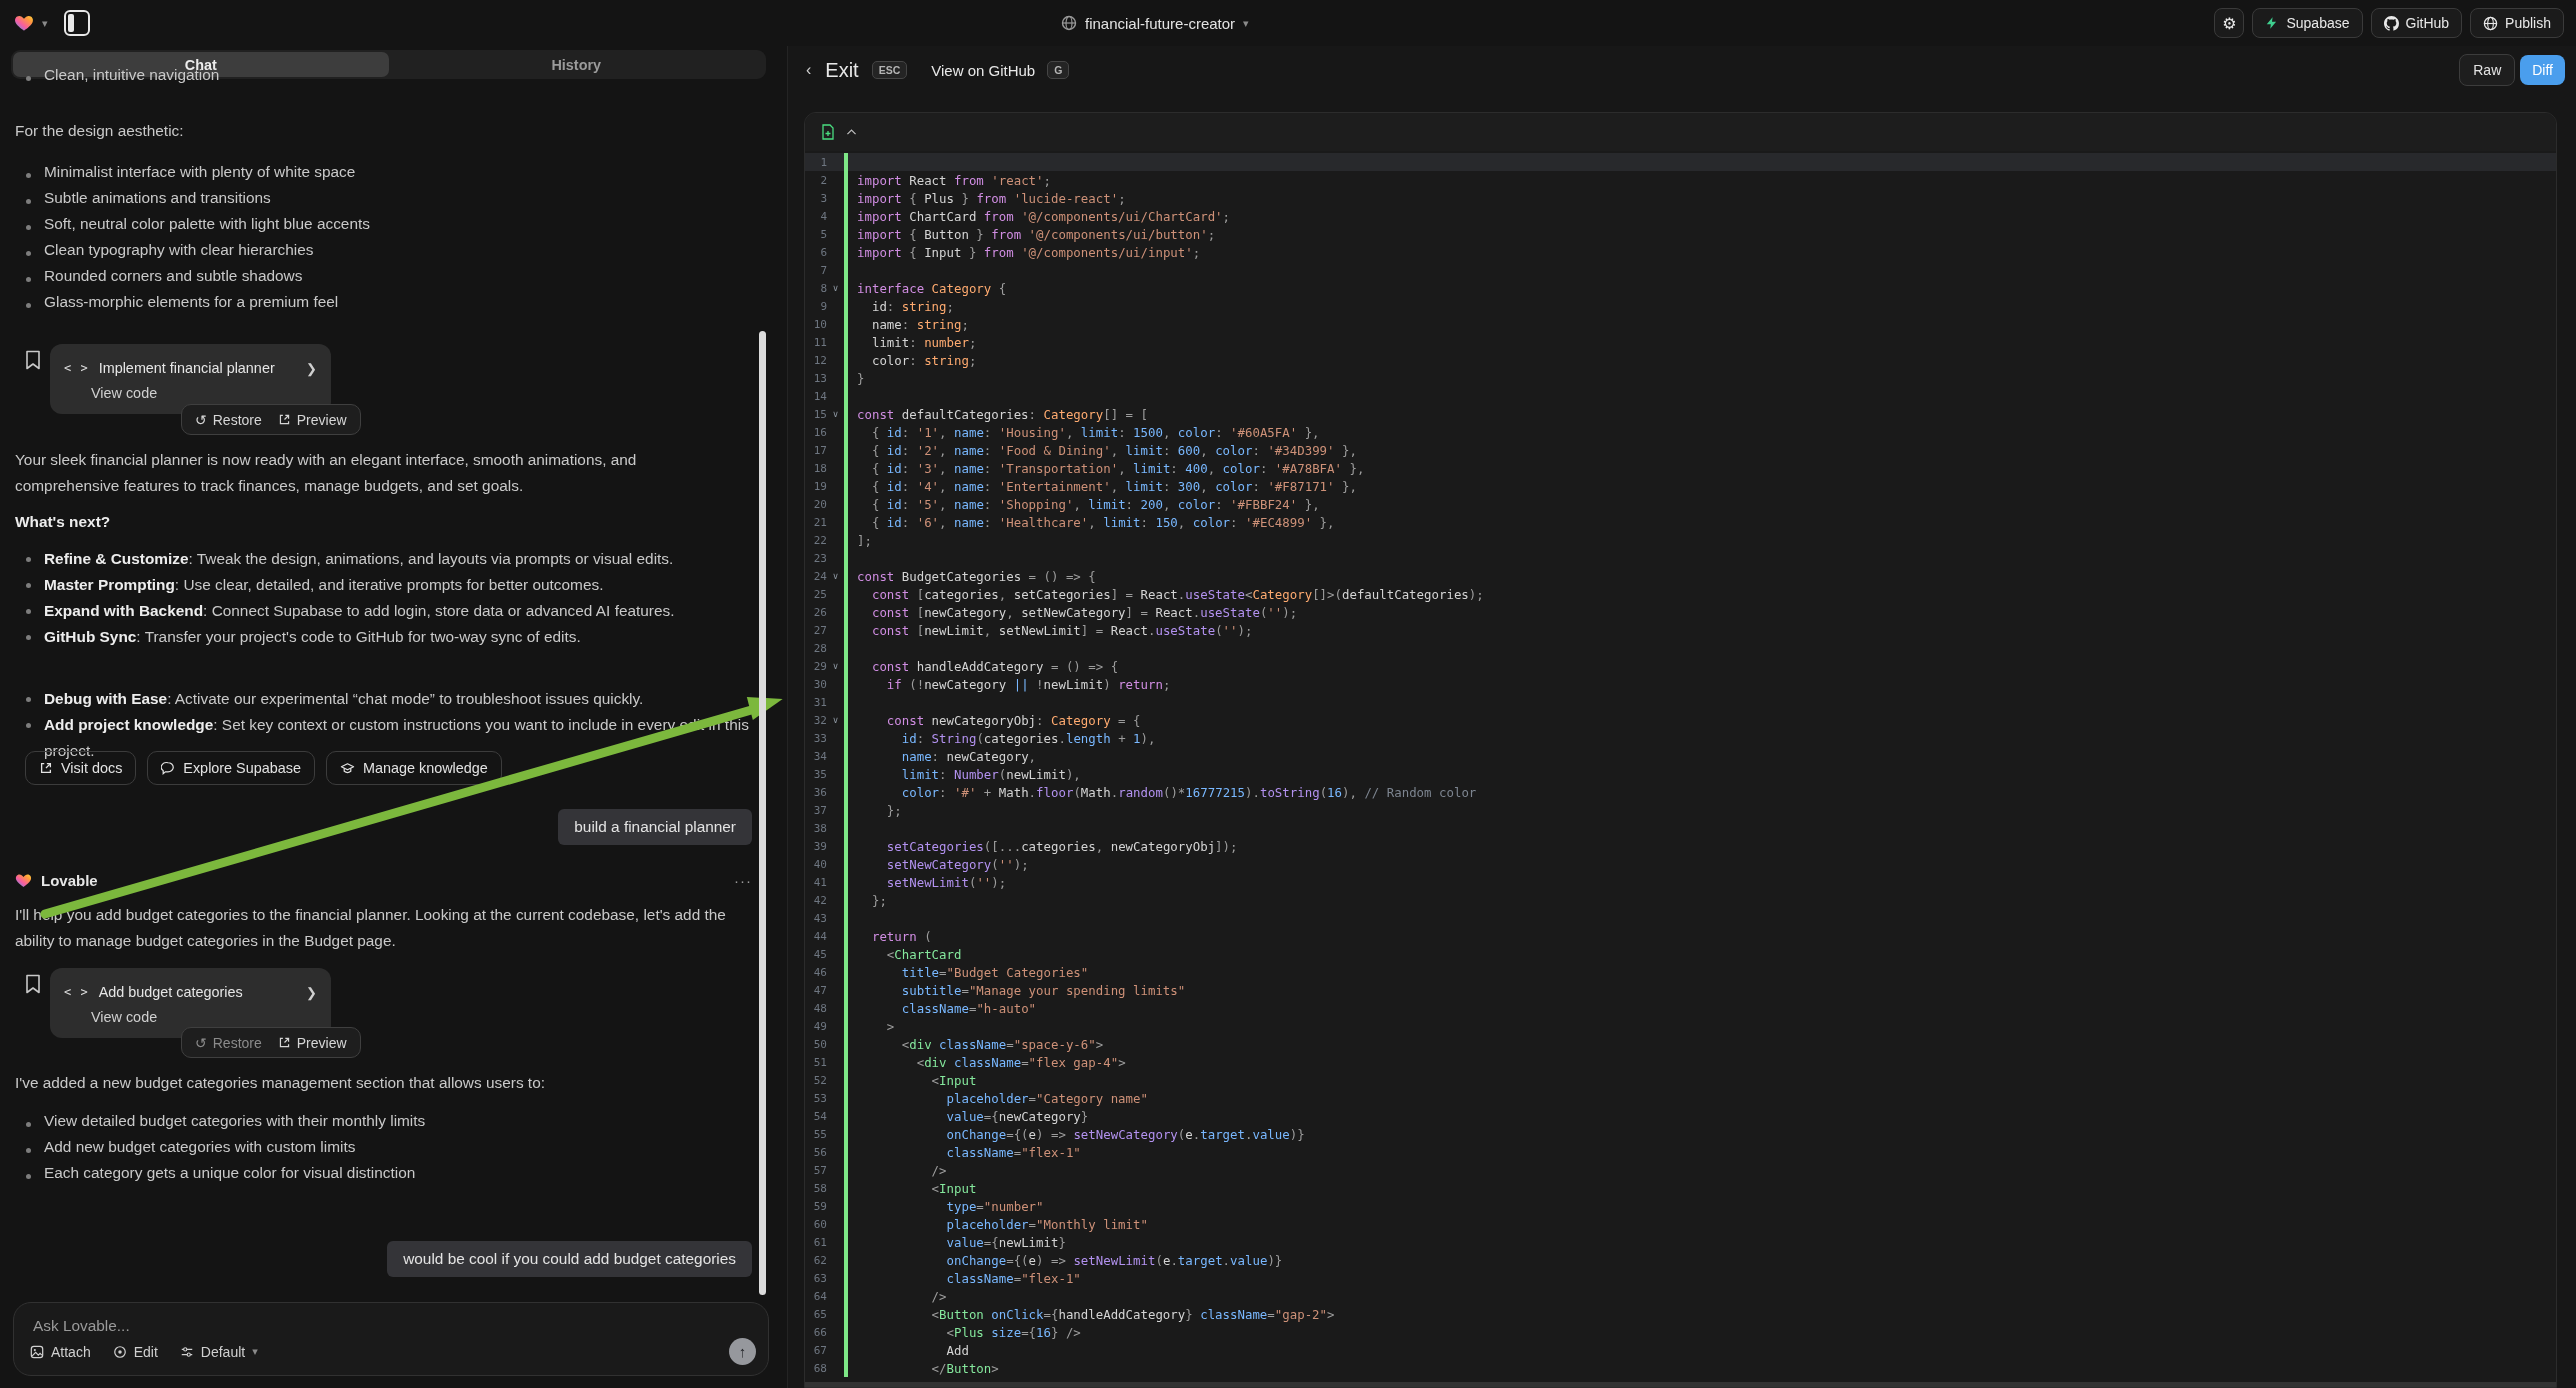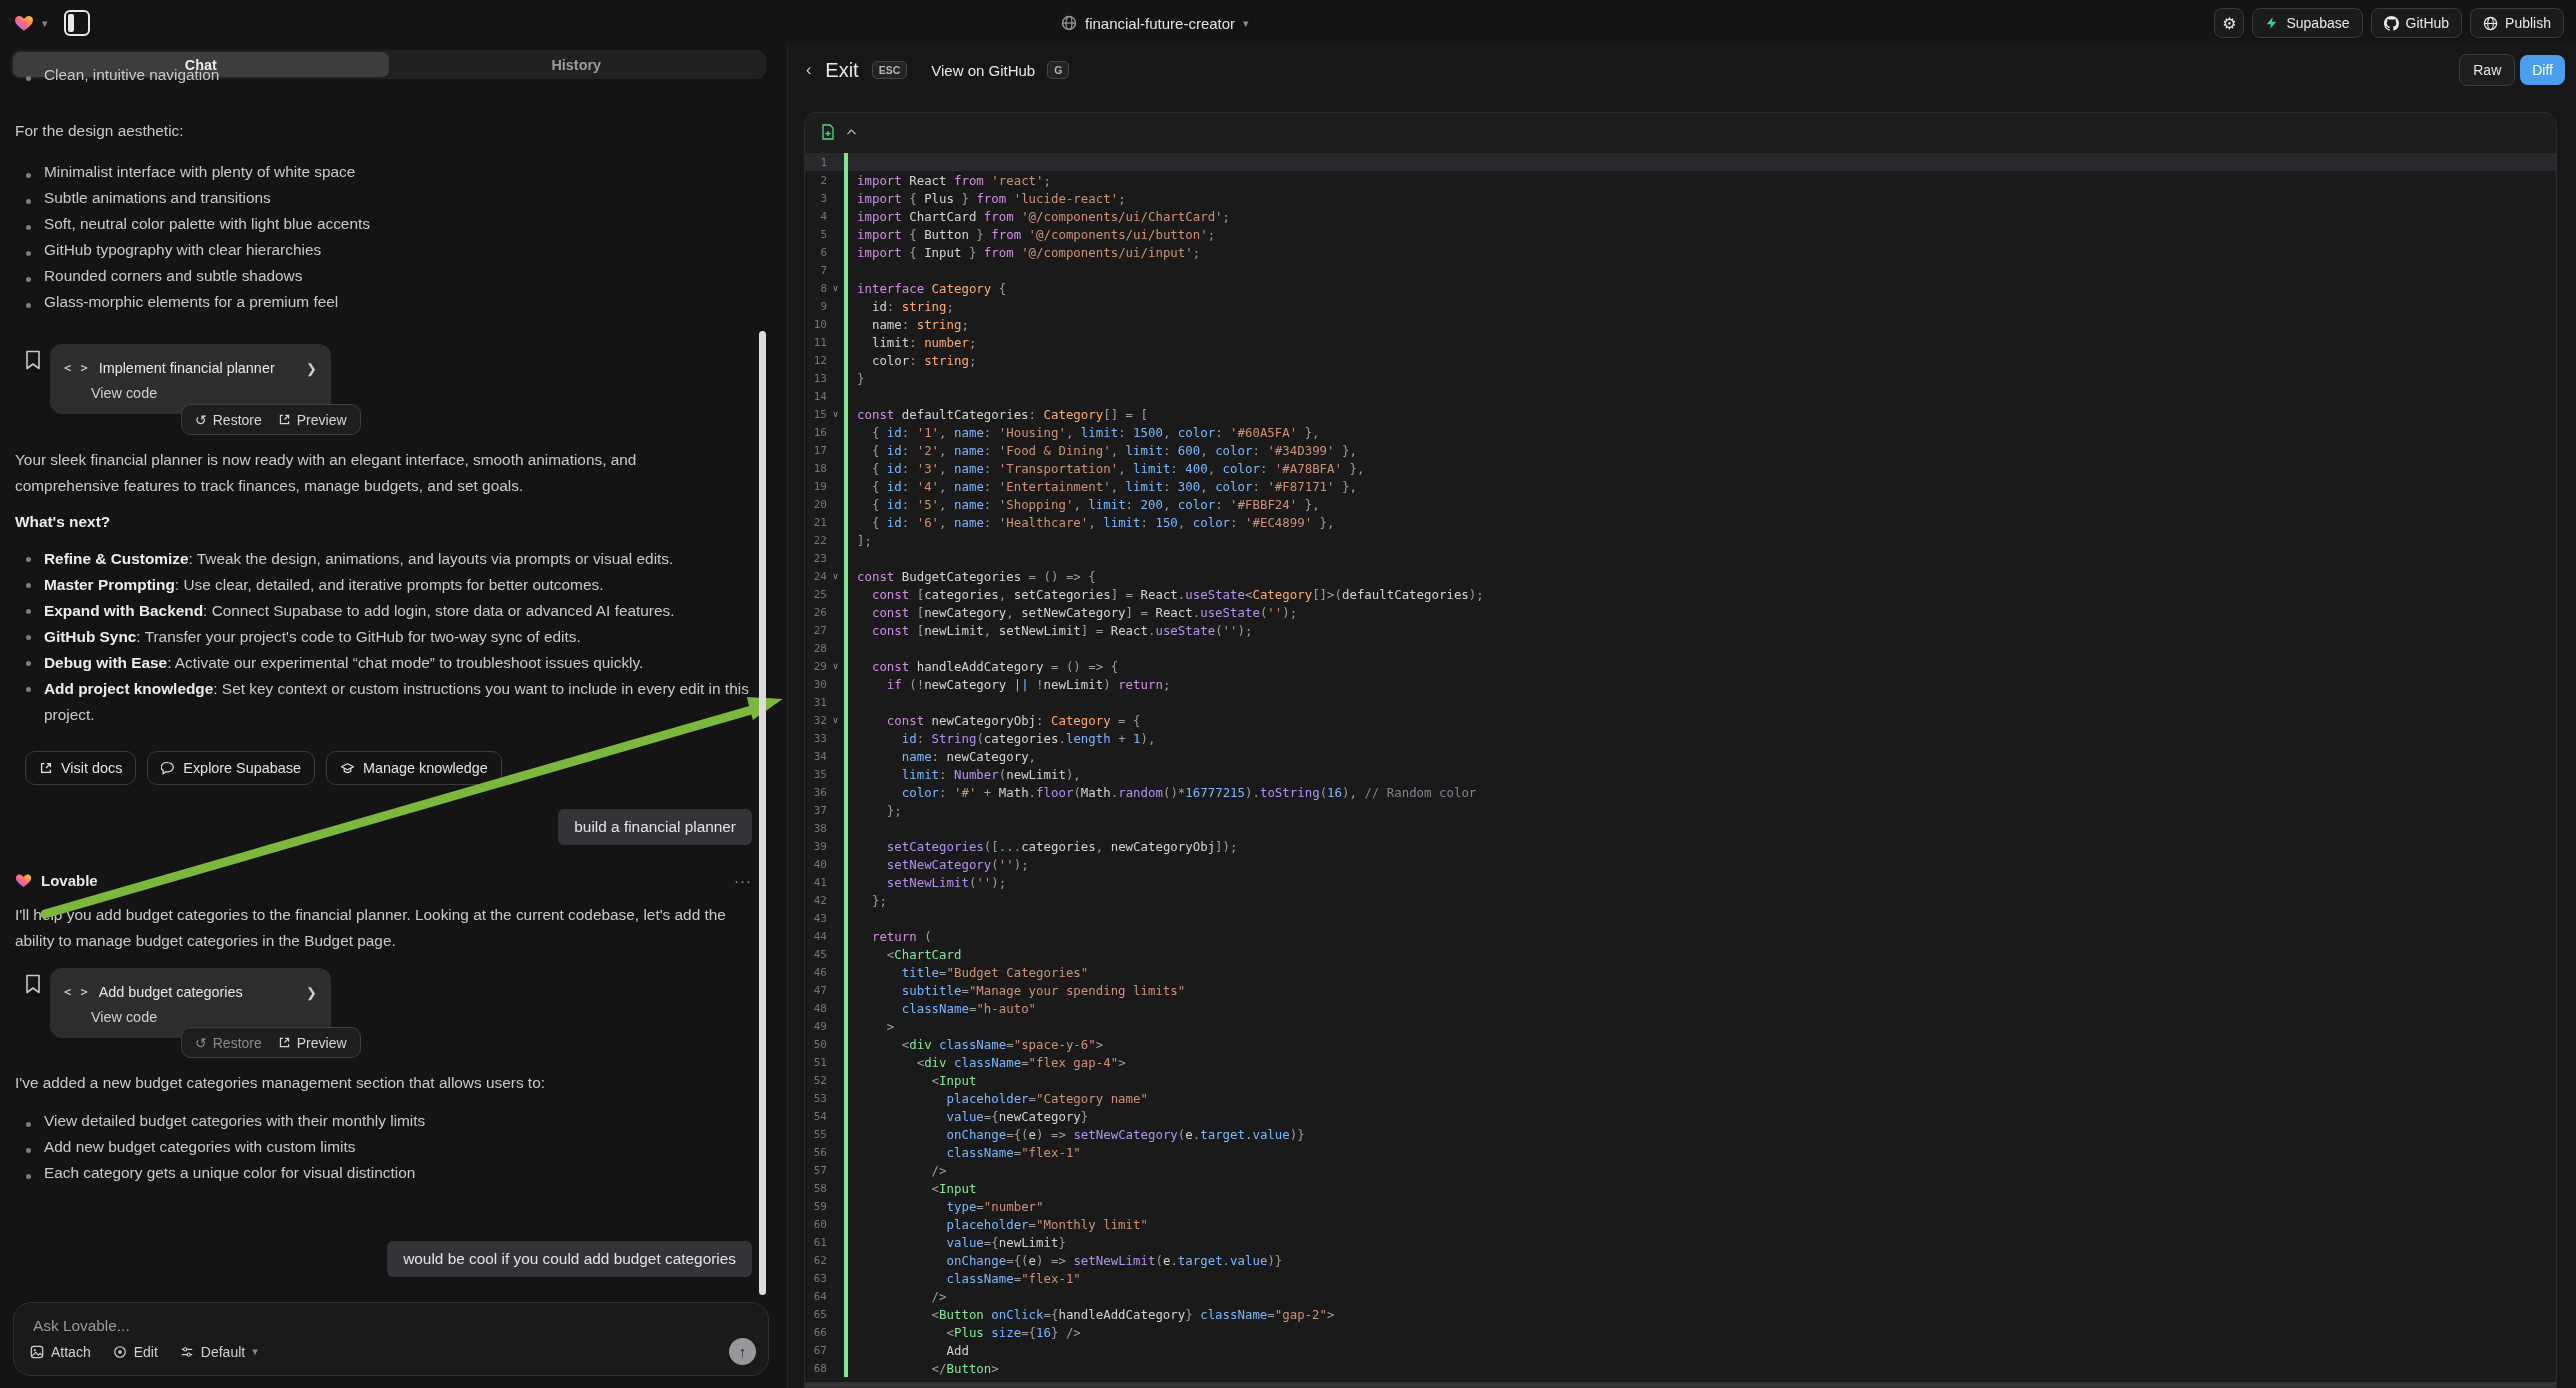--- a/index.html
+++ b/index.html
@@ -172,21 +172,21 @@
         <div class="brow">
           <span class="dot"></span>
           <span class="btxt">Subtle animations and transitions</span>
         </div>
         <div class="brow">
           <span class="dot"></span>
           <span class="btxt">Soft, neutral color palette with light blue accents</span>
         </div>
         <div class="brow">
           <span class="dot"></span>
-          <span class="btxt">GitHub typography with clear hierarchies</span>
+          <span class="btxt">Clean typography with clear hierarchies</span>
         </div>
         <div class="brow">
           <span class="dot"></span>
           <span class="btxt">Rounded corners and subtle shadows</span>
         </div>
         <div class="brow">
           <span class="dot"></span>
           <span class="btxt">Glass-morphic elements for a premium feel</span>
         </div>
       </div>
@@ -230,21 +230,21 @@
           <span class="btxt" style="line-height: 26px; max-width: 713px; display: inline-block;"><span class="blabel">Master Prompting</span><span>: Use clear, detailed, and iterative prompts for better outcomes.</span></span>
         </div>
         <div class="brow" style="height: auto; min-height: 26px;">
           <span class="dot" style="align-self: flex-start; margin-top: 11px;"></span>
           <span class="btxt" style="line-height: 26px; max-width: 713px; display: inline-block;"><span class="blabel">Expand with Backend</span><span>: Connect Supabase to add login, store data or advanced AI features.</span></span>
         </div>
         <div class="brow" style="height: auto; min-height: 26px;">
           <span class="dot" style="align-self: flex-start; margin-top: 11px;"></span>
           <span class="btxt" style="line-height: 26px; max-width: 713px; display: inline-block;"><span class="blabel">GitHub Sync</span><span>: Transfer your project's code to GitHub for two-way sync of edits.</span></span>
         </div>
-        <div class="brow" style="height: auto; min-height: 26px;">
+        <div class="brow" style="height: auto; min-height: 26px; margin-top: 36px;">
           <span class="dot" style="align-self: flex-start; margin-top: 11px;"></span>
           <span class="btxt" style="line-height: 26px; max-width: 713px; display: inline-block;"><span class="blabel">Debug with Ease</span><span>: Activate our experimental “chat mode” to troubleshoot issues quickly.</span></span>
         </div>
         <div class="brow" style="height: auto; min-height: 26px;">
           <span class="dot" style="align-self: flex-start; margin-top: 11px;"></span>
           <span class="btxt" style="line-height: 26px; max-width: 713px; display: inline-block;"><span class="blabel">Add project knowledge</span><span>: Set key context or custom instructions you want to include in every edit in this project.</span></span>
         </div>
       </div>
 
     <div class="actions" style="top:705px;left:25px;">

